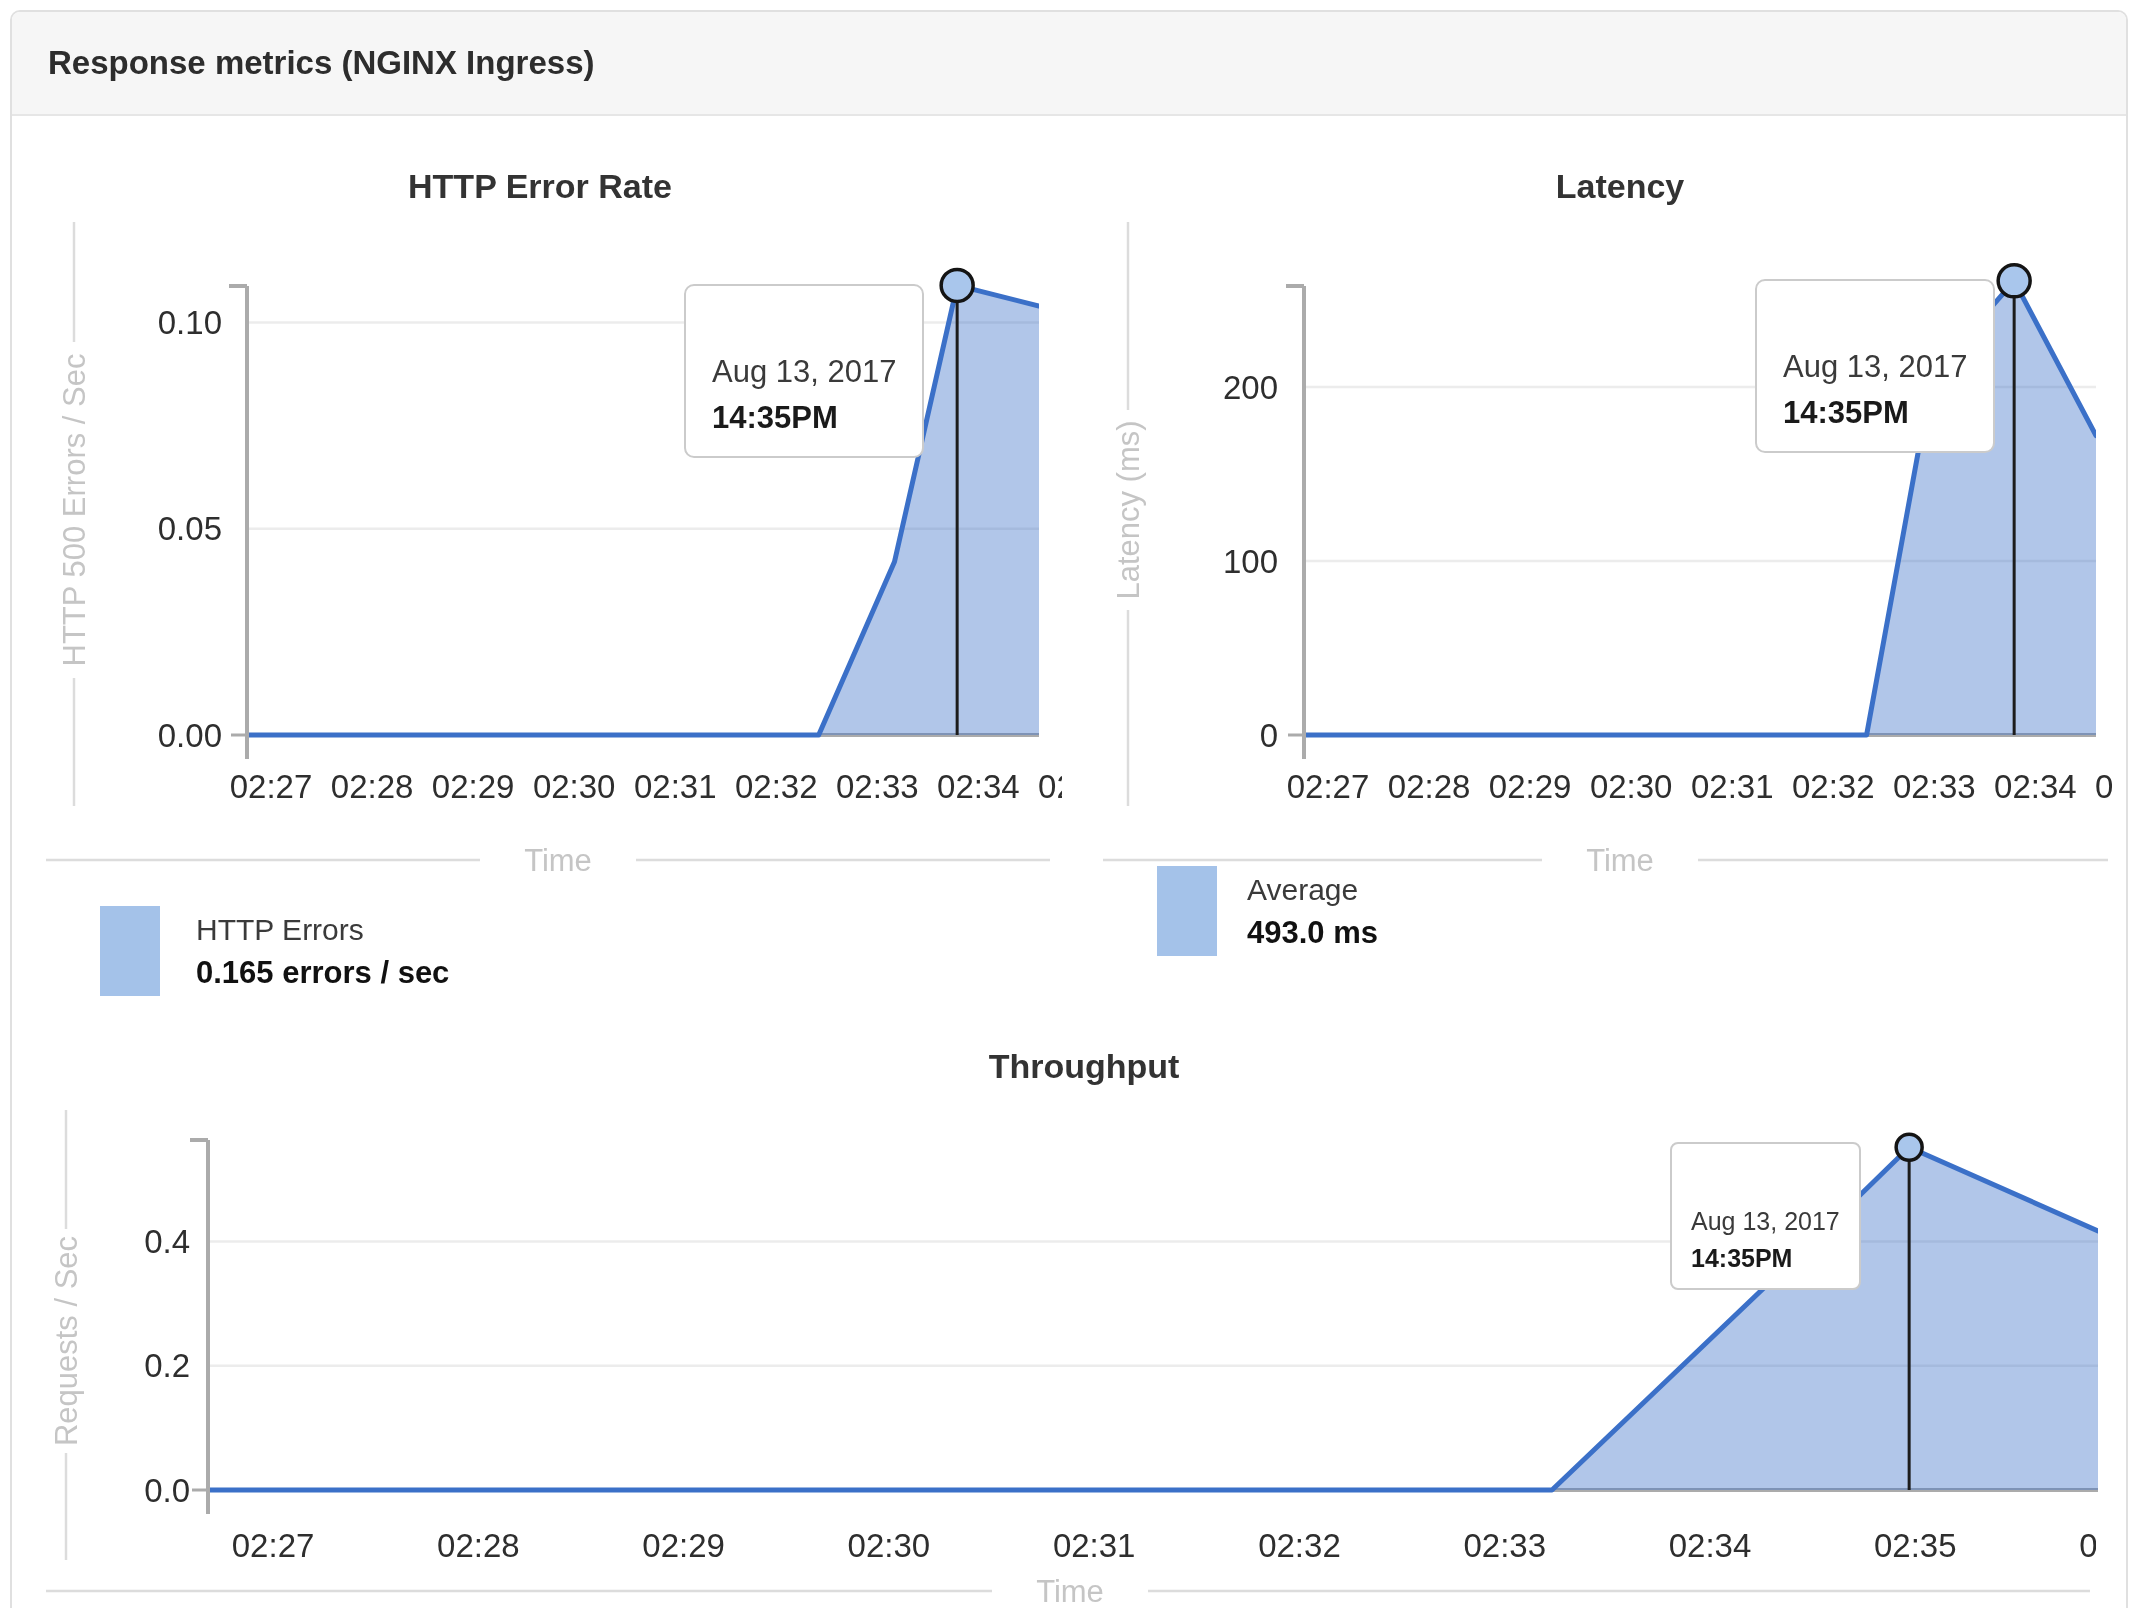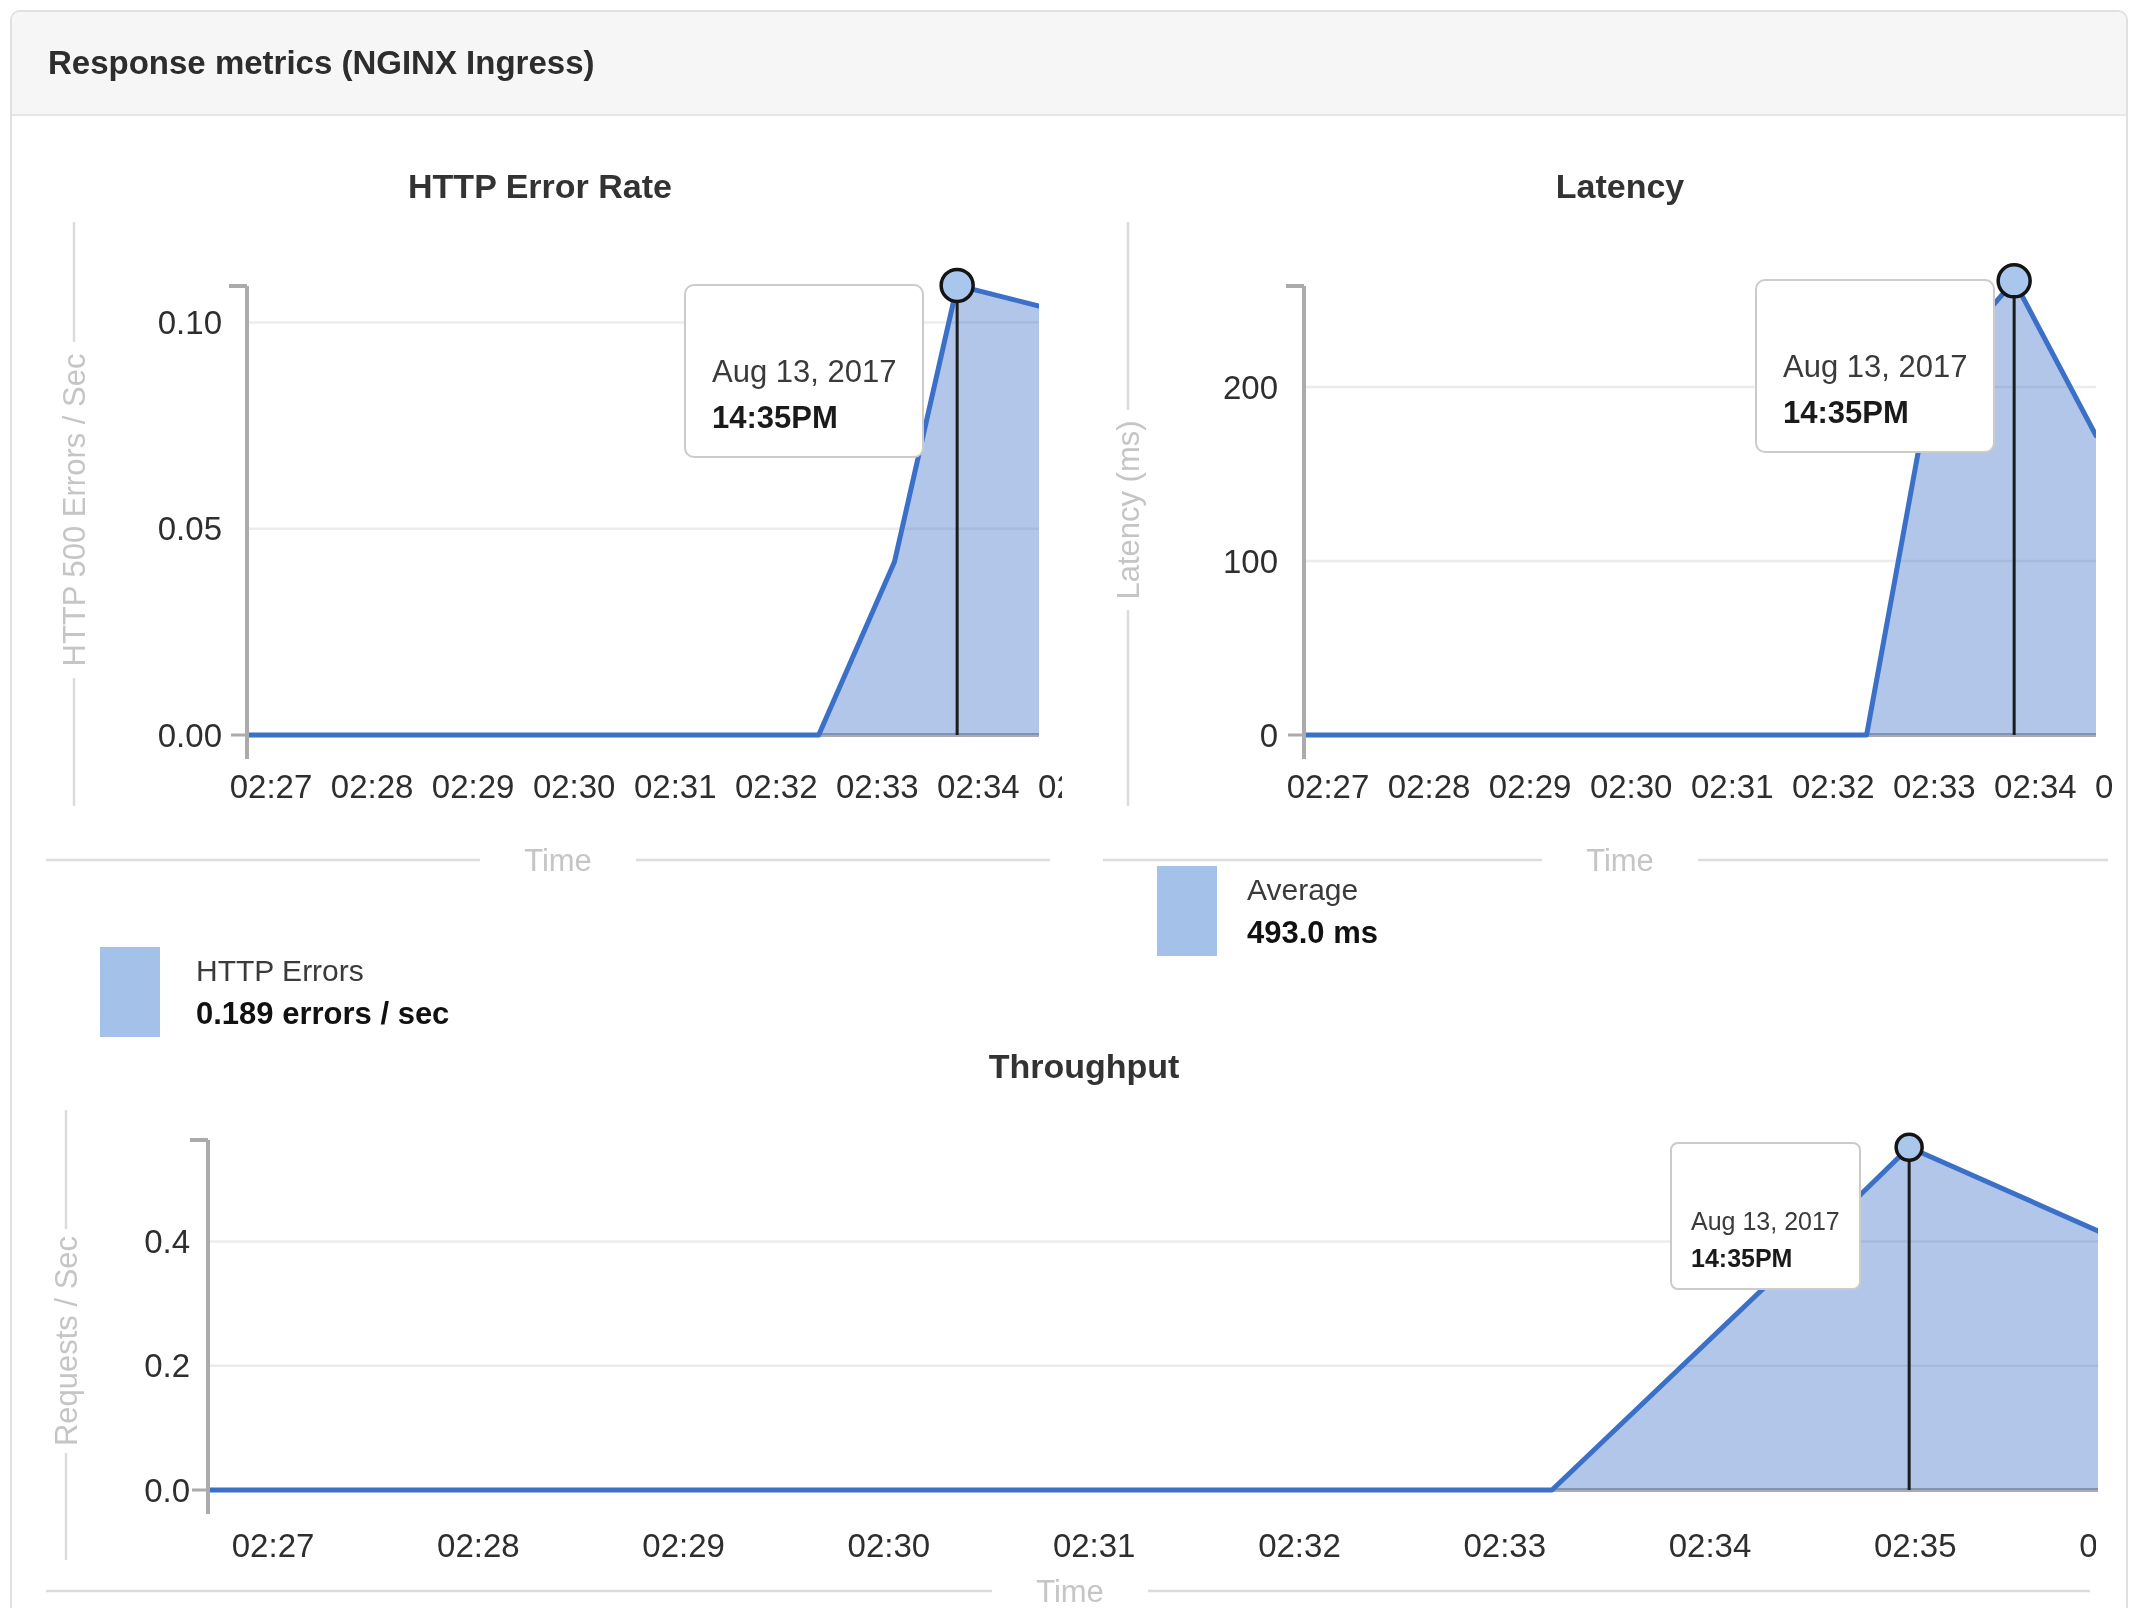--- a/index.html
+++ b/index.html
@@ -14,21 +14,21 @@
   #chart-canvas text{font-family:"Liberation Sans",sans-serif;}
   .tooltip{position:absolute;background:#ffffff;border:2px solid #cbcbcb;border-radius:10px;
            padding:15px 26px;z-index:5;}
   .tooltip .tt-date{font-size:31px;color:#3a3a3a;line-height:46px;white-space:nowrap;margin-top:48px;}
   .tooltip .tt-time{font-size:31px;color:#1a1a1a;font-weight:bold;line-height:46px;white-space:nowrap;}
   .tt1{left:684px;top:284px;}
   .tt2{left:1755px;top:279px;}
   .tt3{left:1670px;top:1142px;padding:11px 19px;border-radius:8px;}
   .tt3 .tt-date,.tt3 .tt-time{font-size:25px;line-height:37px;}
   .legend{position:absolute;display:flex;gap:30px;z-index:4;}
-  .lg1{left:100px;top:947px;gap:36px;}
+  .lg1{left:100px;top:906px;gap:36px;}
   .lg2{left:1157px;top:866px;}
   .legend .swatch{width:60px;height:90px;background:#a4c2e9;}
   .legend .lg-text{display:flex;flex-direction:column;justify-content:center;}
   .legend .lg-label{font-size:30px;color:#3a3a3a;line-height:43px;}
   .legend .lg-value{font-size:31px;color:#111111;font-weight:bold;line-height:43px;}
 </style>
 </head>
 <body>
 
 <div id="stage">
@@ -178,21 +178,21 @@
   </div>
   <div class="tooltip tt3">
     <div class="tt-date">Aug 13, 2017</div>
     <div class="tt-time">14:35PM</div>
   </div>
 
   <div class="legend lg1">
     <div class="swatch" style="background: rgb(164, 194, 233);"></div>
     <div class="lg-text">
       <div class="lg-label">HTTP Errors</div>
-      <div class="lg-value">0.189 errors / sec</div>
+      <div class="lg-value">0.165 errors / sec</div>
     </div>
   </div>
   <div class="legend lg2">
     <div class="swatch" style="background: rgb(164, 194, 233);"></div>
     <div class="lg-text">
       <div class="lg-label">Average</div>
       <div class="lg-value">493.0 ms</div>
     </div>
   </div>
 

